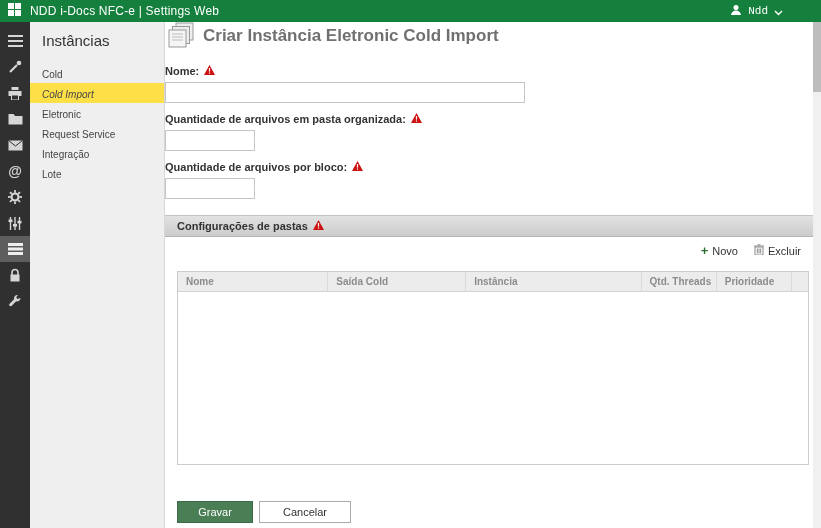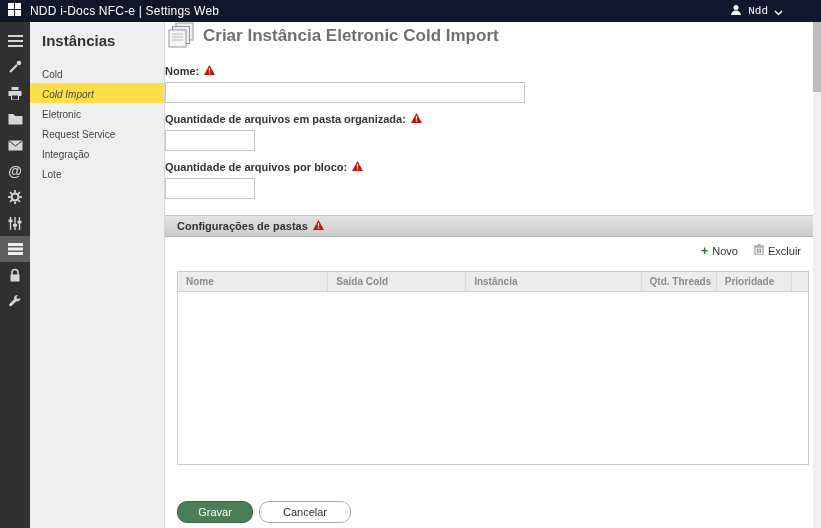--- a/index.html
+++ b/index.html
@@ -1,38 +1,38 @@
 <!DOCTYPE html>
 <html><head>
 <meta charset="utf-8">
 <style>
   * { box-sizing: border-box; margin: 0; padding: 0; }
   html,body { width: 821px; height: 528px; overflow: hidden; }
   body { font-family: "Liberation Sans", sans-serif; background: #fff; position: relative; }
 
   
-  .topbar { height: 22px; background: #0f172a; color: #fff; display: flex; align-items: center; justify-content: space-between; padding: 0 10px 0 8px; }
+  .topbar { height: 22px; background: #15803d; color: #fff; display: flex; align-items: center; justify-content: space-between; padding: 0 10px 0 8px; }
   .topbar-left { display: flex; align-items: center; gap: 9px; }
   .topbar-title { font-size: 12px; letter-spacing: .2px; }
   .topbar-right { display: flex; align-items: center; gap: 6px; margin-right: 28px; cursor: pointer; }
   .topbar-user { font-size: 11px; font-family: Liberation Mono, monospace; }
 
   
   .app { display: flex; height: 506px; }
 
   
   .iconbar { width: 30px; background: #303030; padding-top: 6px; display: flex; flex-direction: column; }
   .icon-slot { width: 30px; height: 26px; display: flex; align-items: center; justify-content: center; cursor: pointer; }
   .icon-slot.selected { background: #5e5e5e; }
   .icon-slot svg { display: block; }
   .icon-glyph { color: #d6d6d6; font-size: 14px; font-weight: bold; line-height: 1; }
 
   
   .sidebar { width: 135px; background: #efefef; border-right: 1px solid #d8d8d8; }
-  .sidebar-title { font-size: 15px; font-weight: bold; color: #333; padding: 10px 12px 14px 12px; }
+  .sidebar-title { font-size: 15px; font-weight: normal; color: #333; padding: 10px 12px 14px 12px; }
   .sidebar-item { font-size: 10px; color: #444; padding: 6px 12px 3px; cursor: pointer; }
   .sidebar-item.selected { background: #fde047; font-style: italic; }
 
   
   .content { flex: 1; position: relative; padding-right: 8px; }
   .content-header { display: flex; align-items: center; gap: 4px; padding: 0 0 2px 2px; }
   .content-title { font-size: 17px; color: #707070; padding-bottom: 3px; }
 
   .form { }
   .field-label { display: flex; align-items: center; gap: 5px; font-size: 11px; font-weight: bold; color: #333; margin: 10px 0 5px; }
@@ -47,21 +47,21 @@
   .plus-glyph { color: #2f6e33; font-weight: bold; font-size: 13px; line-height: 1; }
 
   .table-wrap { margin: 8px 4px 0 12px; border: 1px solid #ccc; height: 194px; display: flex; flex-direction: column; }
   .table-header { display: flex; background: #ececec; border-bottom: 1px solid #d2d2d2; }
   .th { font-size: 10px; font-weight: bold; color: #8c8c8c; padding: 4px 8px; border-right: 1px solid #dadada; white-space: nowrap; overflow: hidden; }
   .th.c0 { width: 24%; } .th.c1 { width: 22%; } .th.c2 { width: 28%; }
   .th.c3 { width: 12%; } .th.c4 { width: 12%; } .th.c5 { width: 2%; border-right: none; }
   .table-body { flex: 1; background: #fff; }
 
   .actions { padding: 36px 0 0 12px; display: flex; gap: 6px; }
-  .btn { font-size: 11px; padding: 4px 0; width: 76px; text-align: center; cursor: pointer; border-radius: 10px; }
+  .btn { font-size: 11px; padding: 4px 0; width: 76px; text-align: center; cursor: pointer; }
   .btn-save { background: #4a7e54; border: 1px solid #3d6a46; color: #fff; }
   .btn-cancel { background: #fff; border: 1px solid #ababab; color: #333; width: 92px; }
 
   
   .scrollbar { position: absolute; right: 0; top: 22px; width: 8px; height: 506px; background: #f0f0f0; }
   .scroll-thumb { width: 8px; height: 70px; background: #bdbdbd; }
 
   .warn { flex: none; }
 </style>
 </head>

